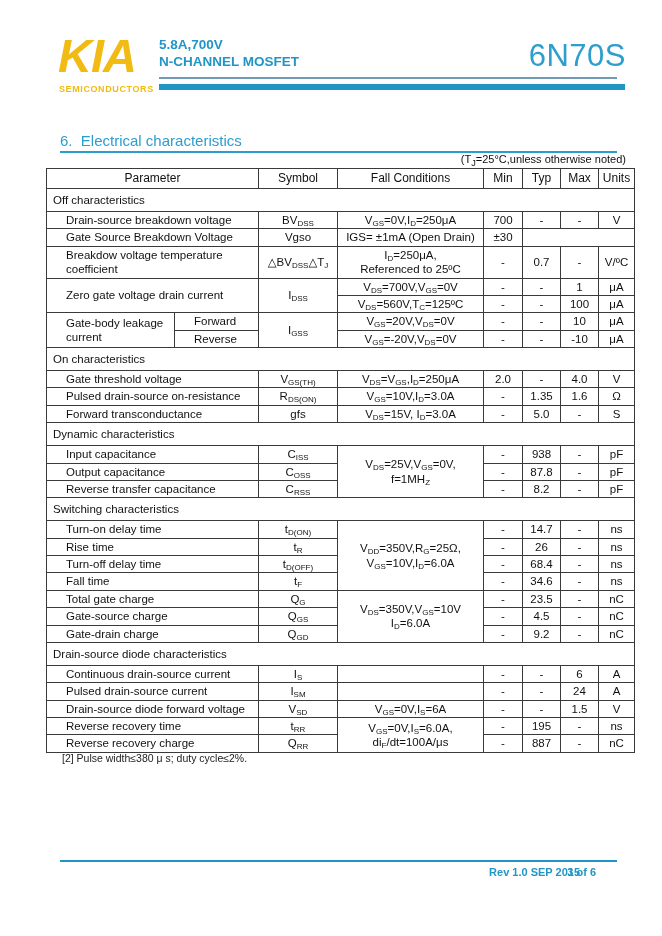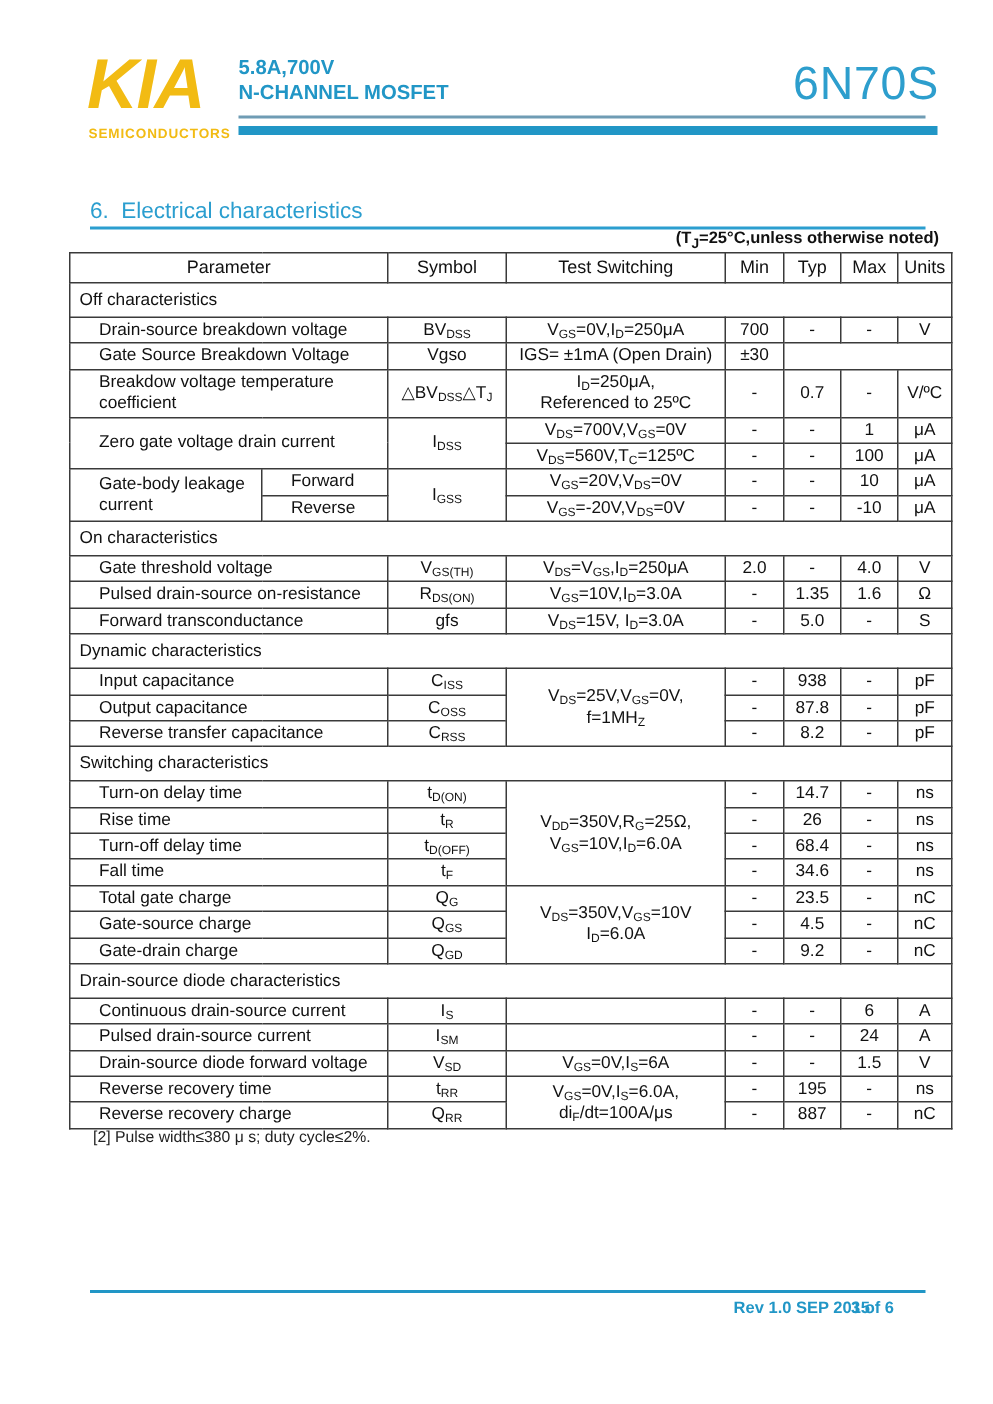--- a/index.html
+++ b/index.html
@@ -35,21 +35,21 @@
   .rule-thick { position:absolute; left:159px; top:84px; width:466px; height:6px; background:#2196c6; }
 
   
   .section-title {
     position:absolute; left:60px; top:132px; width:557px;
     font-size:15px; color:#2b9ecf; white-space:pre;
     border-bottom:2px solid #2b9ecf; padding-bottom:2px;
   }
   .note {
     position:absolute; right:36px; top:153px;
-    font-size:11px; color:#111; text-align:right;font-weight:bold;
+    font-size:11px; color:#111; text-align:right;
   }
 
   
   table.spec {
     position:absolute; left:46px; top:168px; width:588px;
     border-collapse:collapse; table-layout:fixed;
     font-size:11.5px; color:#111;
   }
   table.spec th, table.spec td {
     border:1px solid #3a3a3a; padding:1px 3px; line-height:1.25;
@@ -104,21 +104,21 @@
         <col style="width:146px">
       <col style="width:39px">
         <col style="width:38px">
         <col style="width:38px">
         <col style="width:36px">
     </colgroup>
     <thead>
       <tr>
           <th colspan="2">Parameter</th>
           <th>Symbol</th>
-          <th>Test Switching</th>
+          <th>Fall Conditions</th>
           <th>Min</th>
           <th>Typ</th>
           <th>Max</th>
           <th>Units</th>
         </tr>
     </thead>
     <tbody>
         <tr class="sec">
           <td colspan="8" class="secCell">Off characteristics</td>
         </tr>

